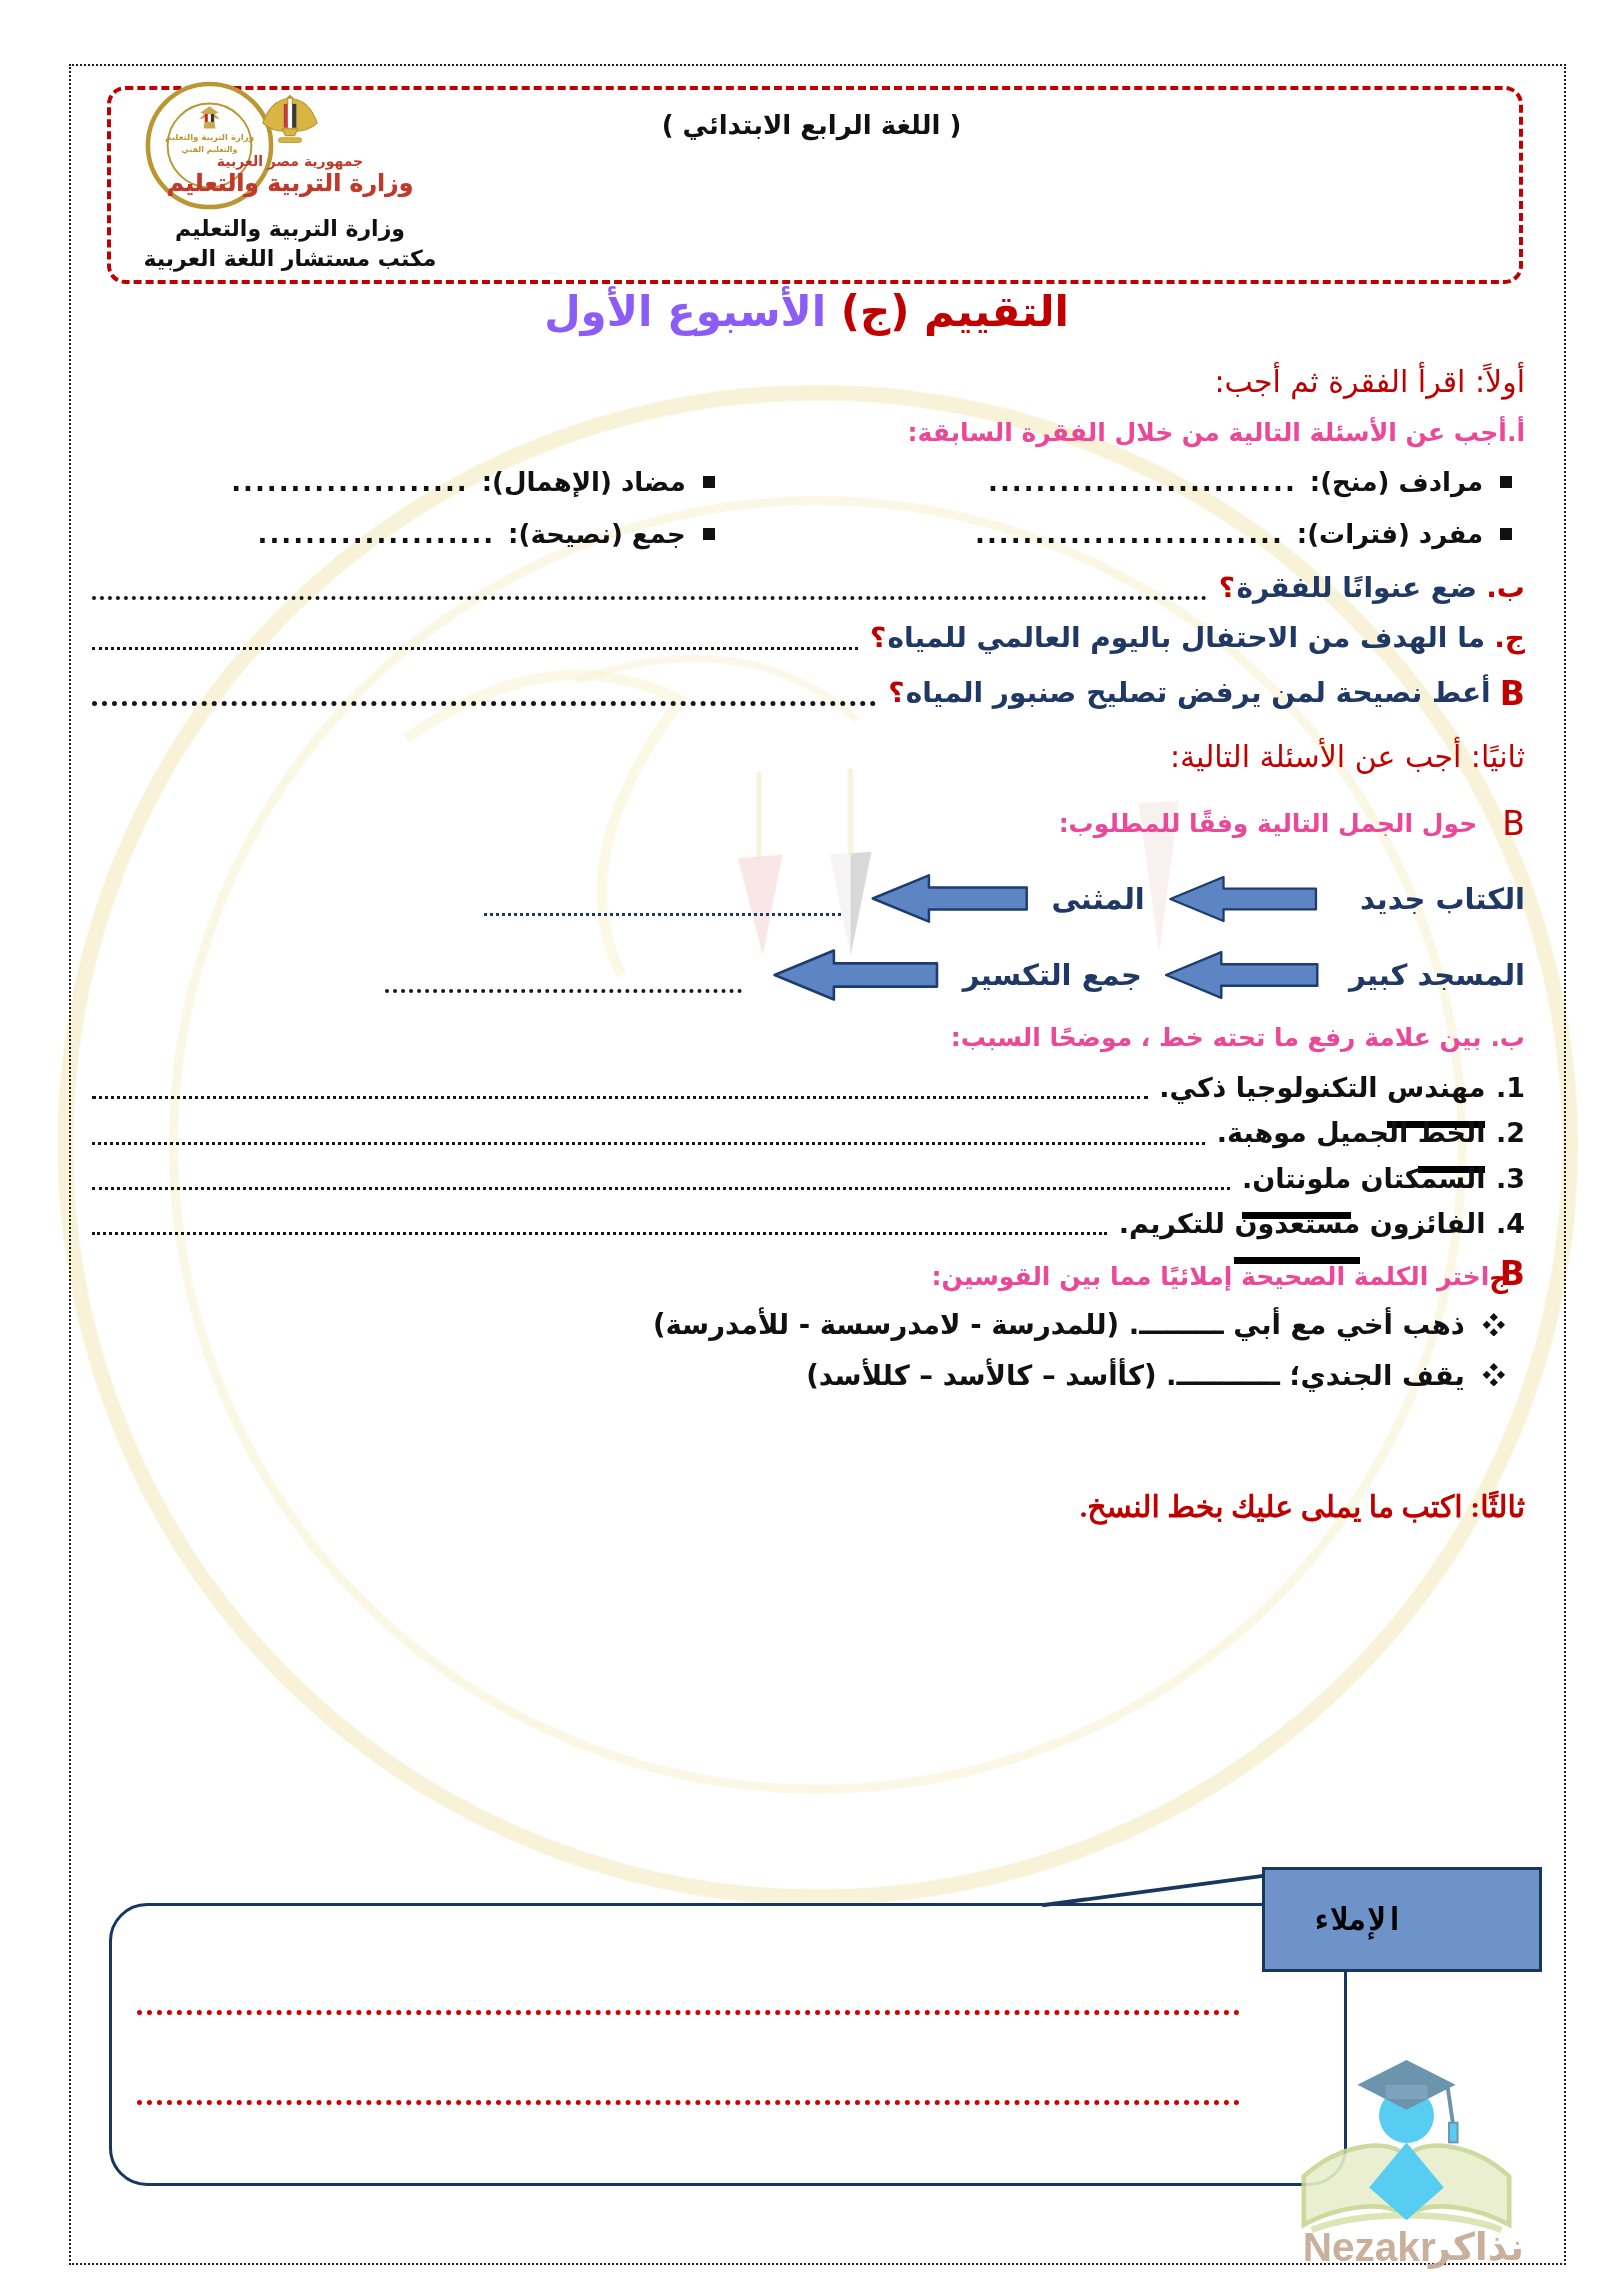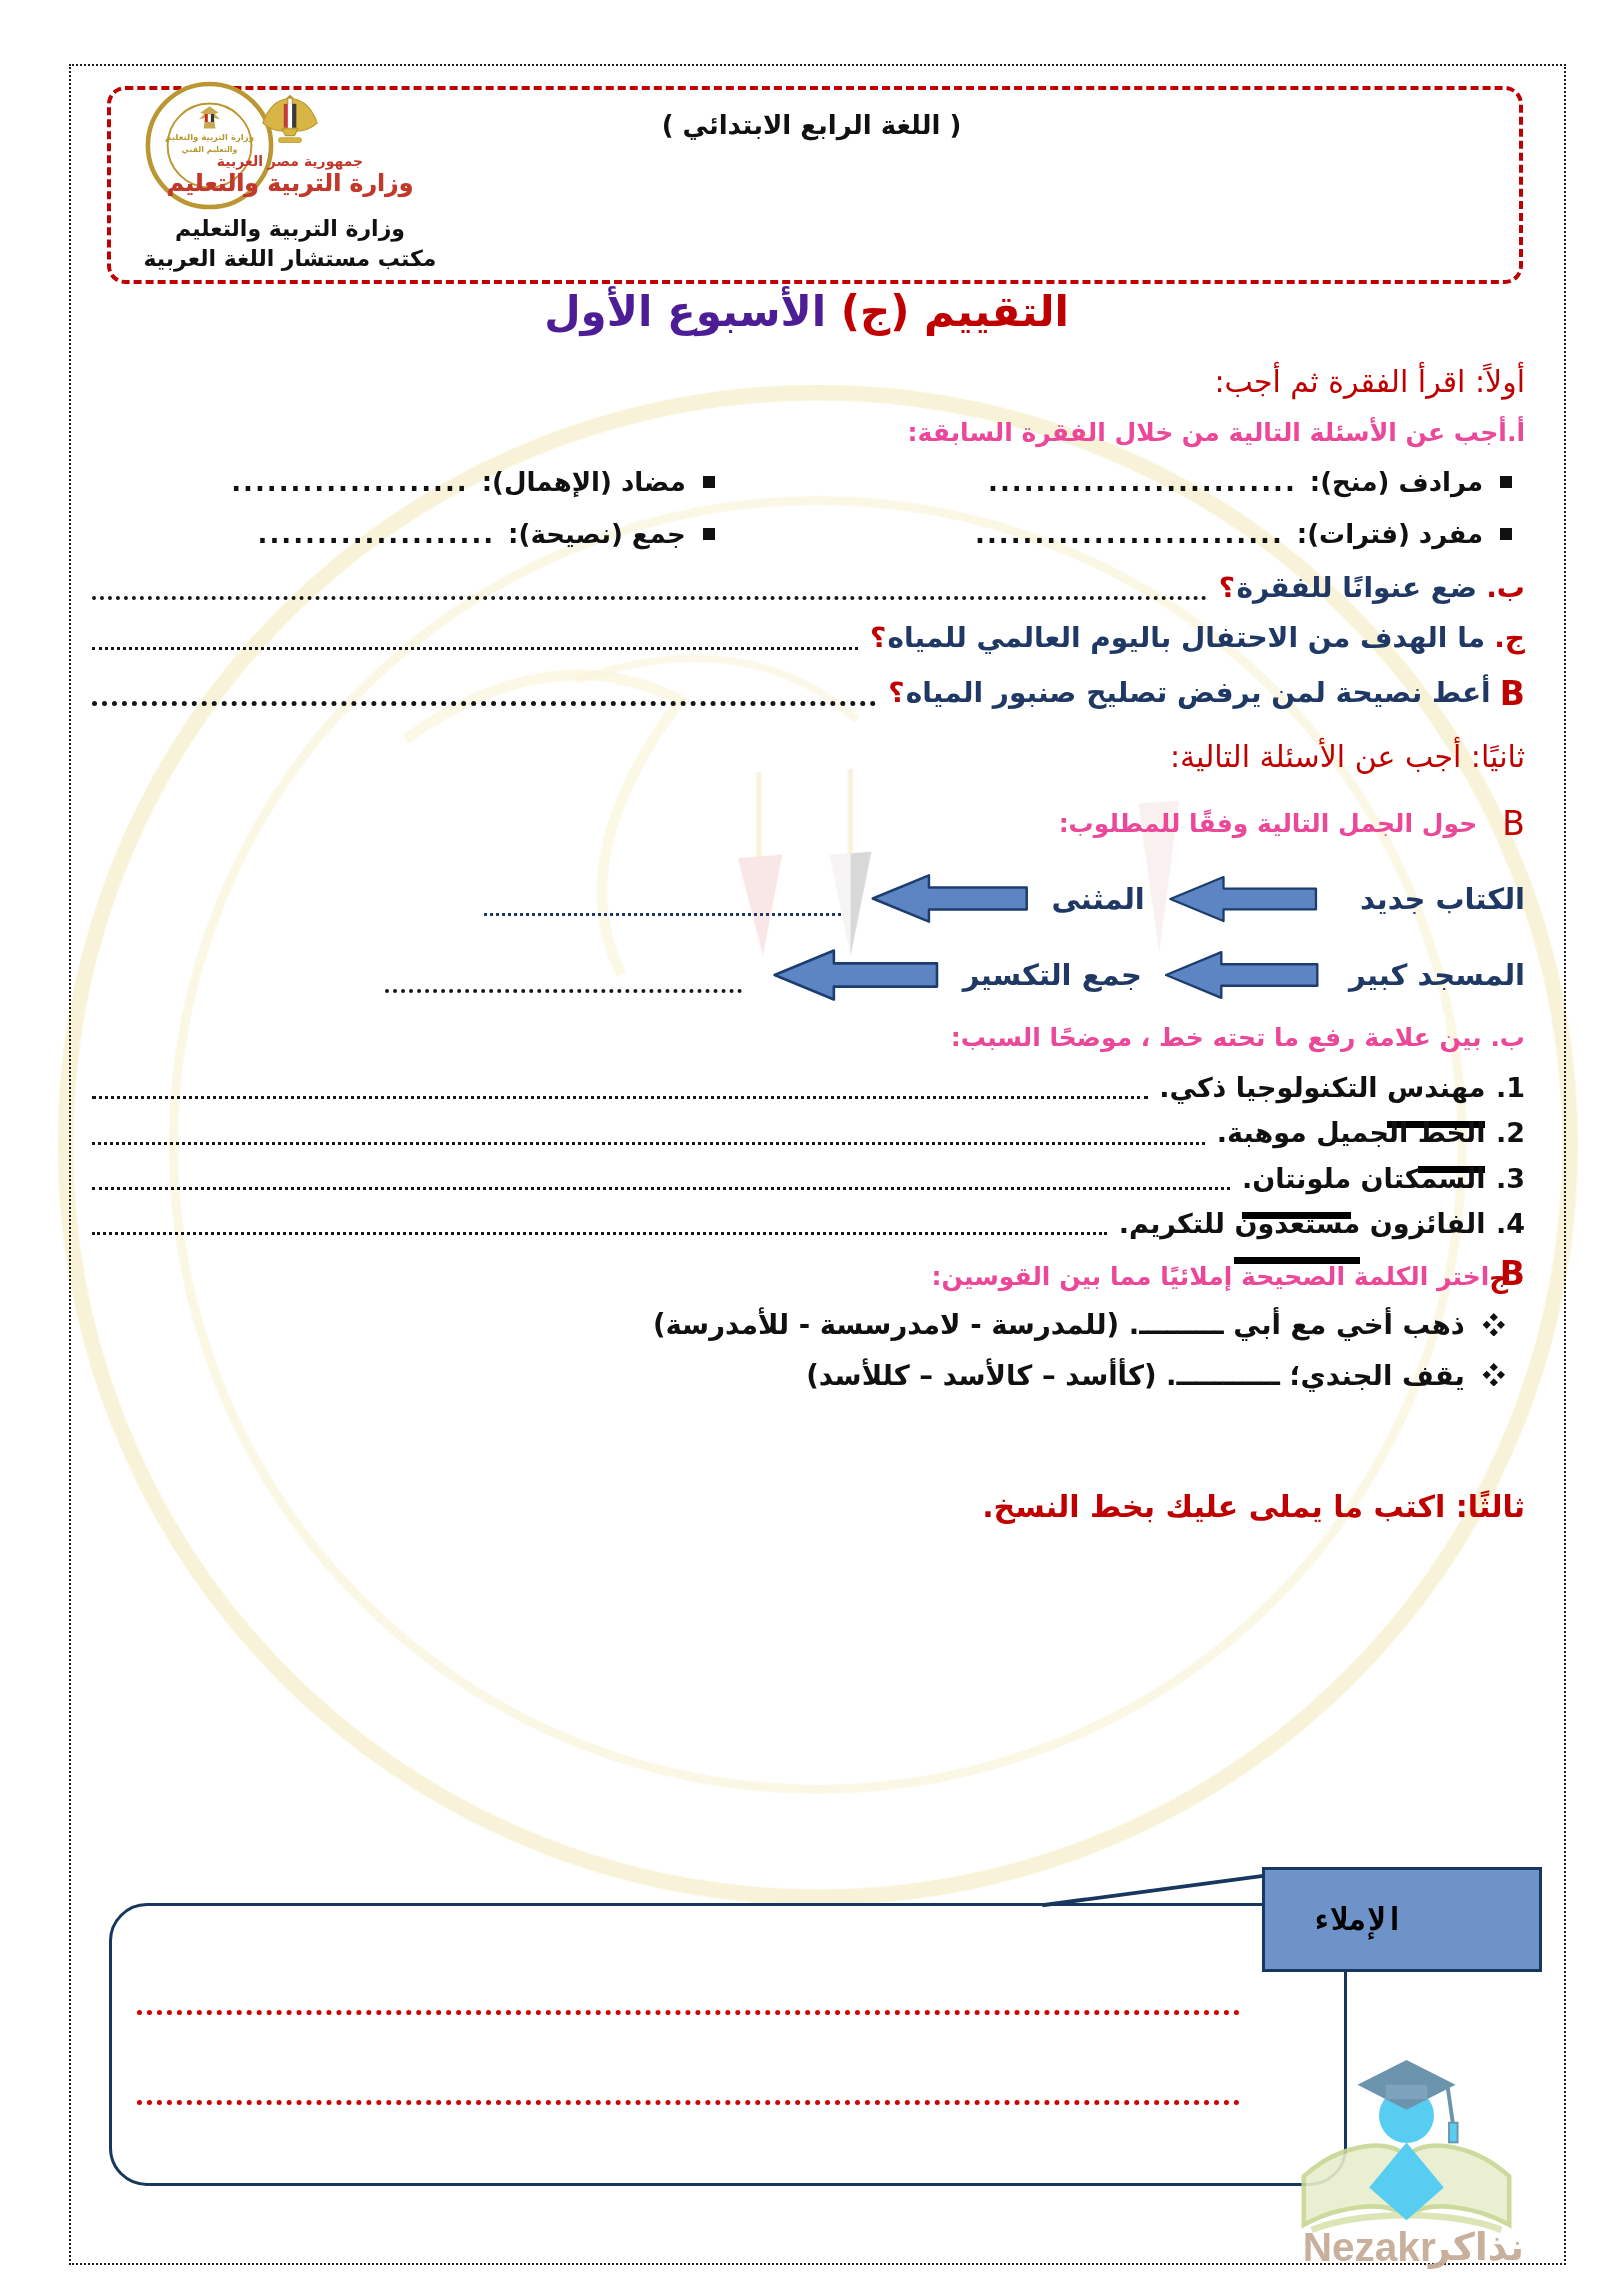--- a/index.html
+++ b/index.html
@@ -30,21 +30,21 @@
     display:flex;flex-direction:column;align-items:center;
   }
   .gov-eagle{width:68px;height:60px;}
   .gov-republic{font-size:14px;color:#c0392b;font-weight:bold;margin-top:1.3px;}
   .gov-script{font-size:23.6px;color:#c0392b;font-weight:bold;margin-top:0;text-shadow:0 0 0.7px #c0392b;}
   .gov-line{font-size:22px;color:#111;font-weight:bold;line-height:1.35;white-space:nowrap;}
   
   .content{position:absolute;right:98px;left:88px;top:287px;z-index:1;}
   .doc-title{text-align:center;font-size:42px;font-weight:bold;margin-bottom:27.5px;}
   .doc-title .t-red{color:#c00000;}
-  .doc-title .t-navy{color:#4c1d95;}
+  .doc-title .t-navy{color:#8b5cf6;}
   .h-red{color:#c00000;font-size:30px;font-weight:normal;margin:0 0 19.6px 0;}
   .para{color:#1f3864;font-size:27.5px;font-weight:bold;line-height:1.75;margin-bottom:22px;text-align:right;}
   .h-sub{color:#ec4899;font-size:25px;font-weight:bold;margin:3.9px 0 19.6px 0;}
   .vocab-grid{
     display:grid;grid-template-columns:56% 44%;row-gap:22px;margin:6.5px 13px 22px 0;
     font-size:26px;font-weight:bold;color:#111;
   }
   .vocab-item{display:flex;align-items:baseline;}
   .sq-bullet{width:11.8px;height:11.8px;background:#111;display:inline-block;margin-left:17px;flex:0 0 auto;align-self:center;}
   .vocab-dots{letter-spacing:2px;margin-right:3.9px;white-space:nowrap;overflow:hidden;}
@@ -70,21 +70,21 @@
   .parse-num{margin-left:10.5px;flex:0 0 auto;}
   .u-word{border-bottom:7.2px solid #000;padding-bottom:18px;}
   .parse-text{white-space:nowrap;}
   
   .spell-head{display:flex;align-items:baseline;margin-bottom:15.7px;}
   .marker-bj{position:relative;color:#c00000;font-size:33px;font-weight:bold;margin-left:10.5px;flex:0 0 auto;}
   .marker-bj .j-over{position:absolute;right:17px;top:9.2px;font-size:26px;}
   .spell-row{display:flex;align-items:center;font-size:27.5px;font-weight:bold;color:#111;margin:0 19.6px 18.3px 0;}
   .diamond-icon{flex:0 0 auto;margin-left:17px;}
   
-  .h-third{color:#c00000;font-size:30px;font-weight:bold;margin-top:98px;}
+  .h-third{color:#c00000;font-size:30px;font-weight:bold;margin-top:98px;font-family:Liberation Serif, serif;}
   .imla-rect{
     position:absolute;left:109px;top:1903px;width:1232px;height:277px;
     border:3.9px solid #17375e;border-radius:38px;z-index:1;background:transparent;
   }
   .red-dotline{position:absolute;left:137px;width:1103px;border-bottom:5.9px dotted #d10000;z-index:2;}
   .imla-callout{position:absolute;left:1027px;top:1865px;z-index:2;}
   .imla-box{
     position:absolute;left:1262px;top:1867px;width:280px;height:105px;
     background:#6d93c8;border:3.3px solid #17375e;z-index:3;
     display:flex;align-items:center;justify-content:flex-end;padding-left:6.5px;box-sizing:border-box;font-family:Liberation Mono, monospace;

